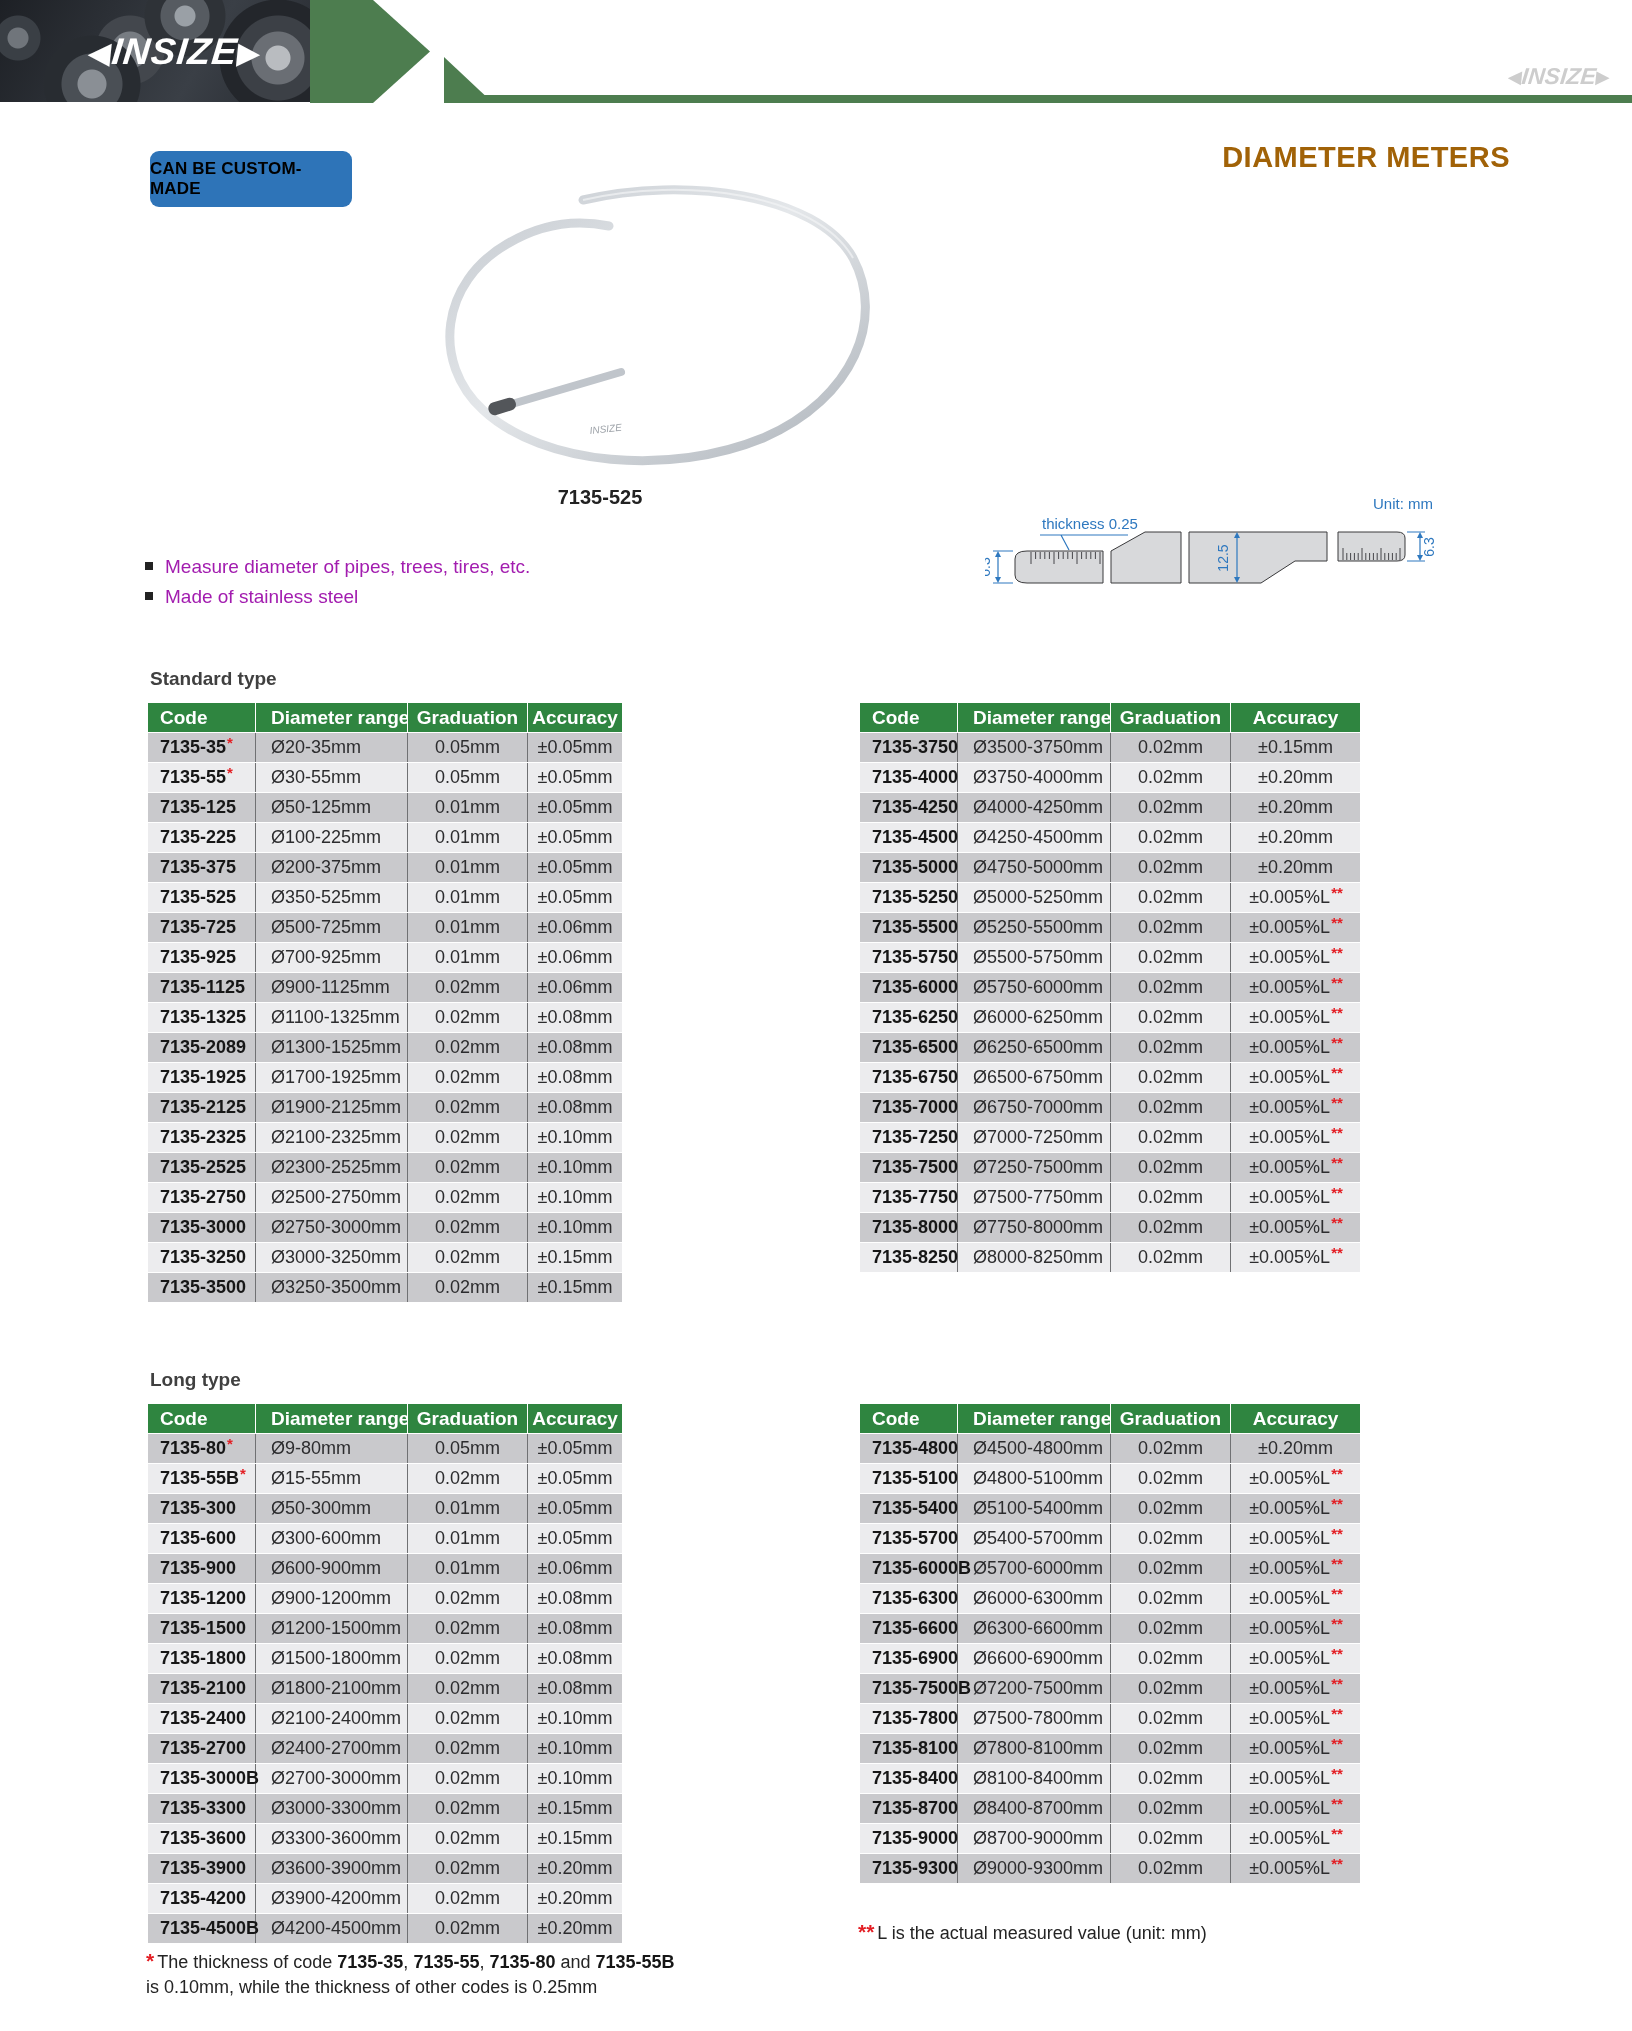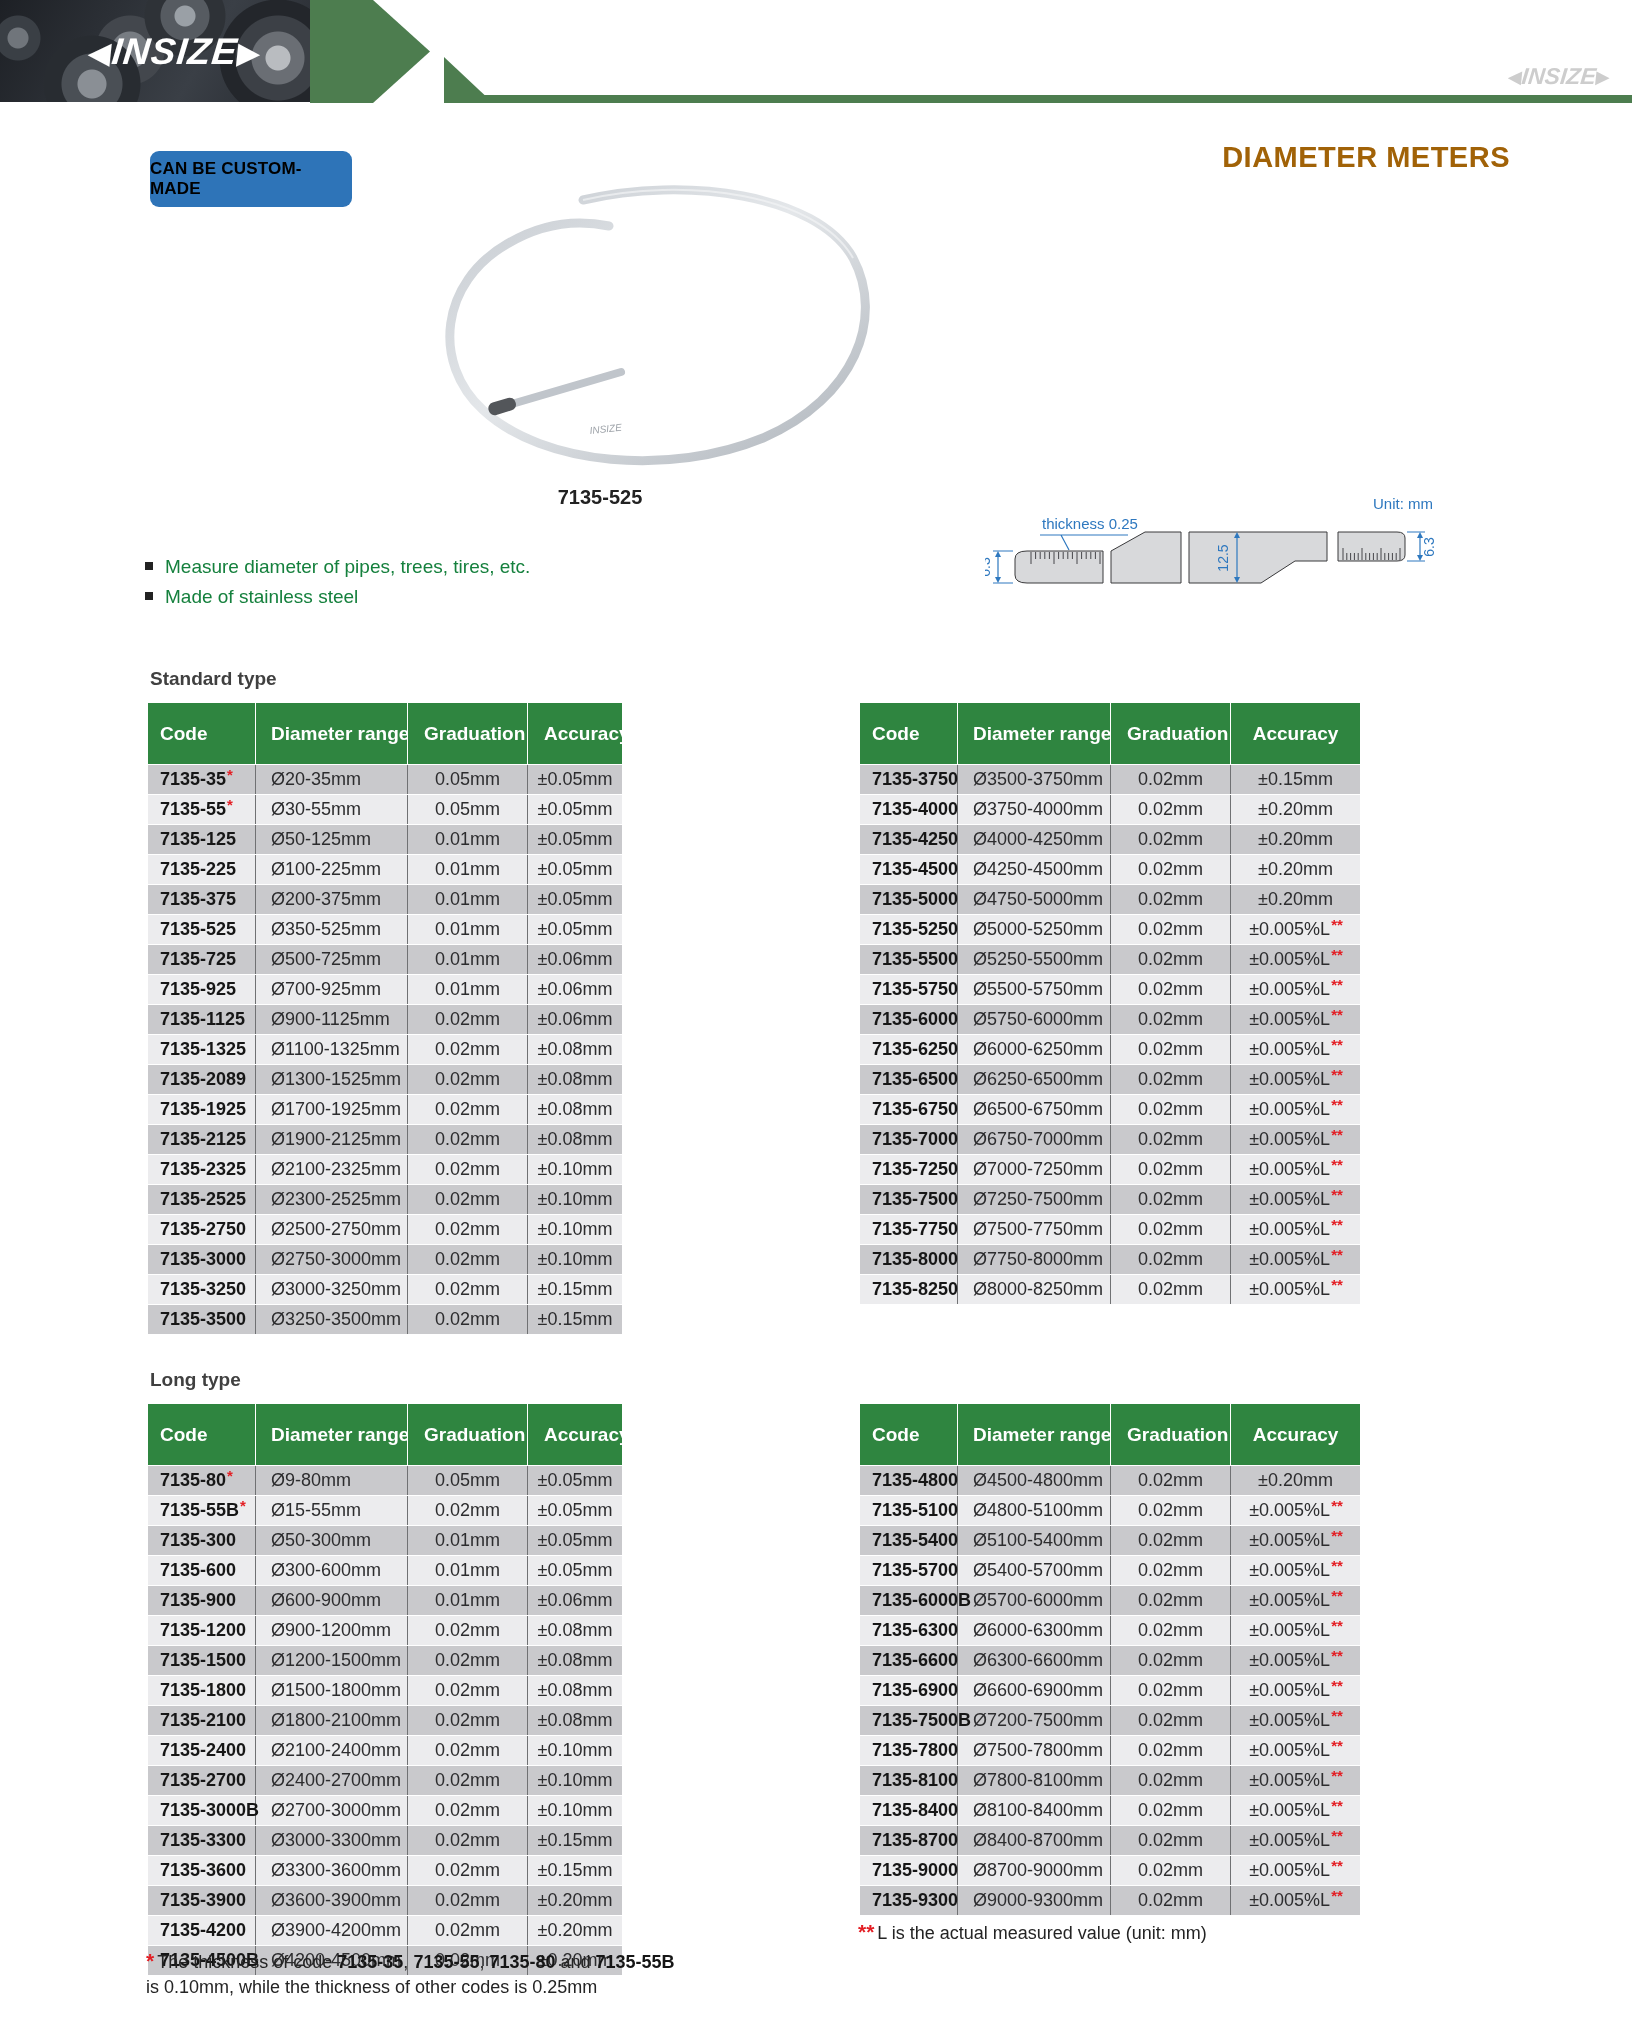--- a/index.html
+++ b/index.html
@@ -31,30 +31,30 @@
   .title{position:absolute;right:122px;top:141px;font-size:29px;font-weight:bold;color:#a16207;letter-spacing:0.5px;}
 
   
   .tape{position:absolute;left:385px;top:160px;}
   .caption{position:absolute;left:535px;top:486px;width:130px;text-align:center;font-weight:bold;font-size:20px;color:#222;}
 
   
   .draw{position:absolute;left:985px;top:495px;}
 
   
-  .feature{position:absolute;left:145px;font-size:19px;color:#15803d;}
+  .feature{position:absolute;left:145px;font-size:19px;color:#a21caf;}
   .feature .sq{display:inline-block;width:8px;height:8px;background:#222;margin-right:12px;vertical-align:3px;}
 
   
   .sect{position:absolute;left:150px;font-size:19px;font-weight:bold;color:#404040;}
 
   
   table.spec{position:absolute;border-collapse:separate;border-spacing:0 1px;table-layout:fixed;}
   .spec th{background:#2f8540;color:#ffffff;font-weight:bold;font-size:19px;height:29px;line-height:29px;
-           text-align:left;padding:16px;overflow:hidden;white-space:nowrap;margin-left:29px;}
+           text-align:left;padding:0;overflow:hidden;white-space:nowrap;margin-left:29px;}
   .spec th+th{border-left:1px solid #ffffff;}
   .spec td{height:29px;line-height:29px;font-size:18px;color:#2c2c2e;padding:0;overflow:visible;white-space:nowrap;}
   .spec td+td{border-left:1px solid #707173;}
   .spec tbody tr:nth-child(odd) td{background:#c9c9cc;}
   .spec tbody tr:nth-child(even) td{background:#ececee;}
   .spec th:nth-child(1){padding-left:12px;}
   .spec th:nth-child(2){padding-left:15px;}
   .spec th:nth-child(3),.spec th:nth-child(4){text-align:center;}
   .spec td:nth-child(1){font-weight:bold;color:#161616;padding-left:12px;}
   .spec td:nth-child(2){padding-left:15px;}

